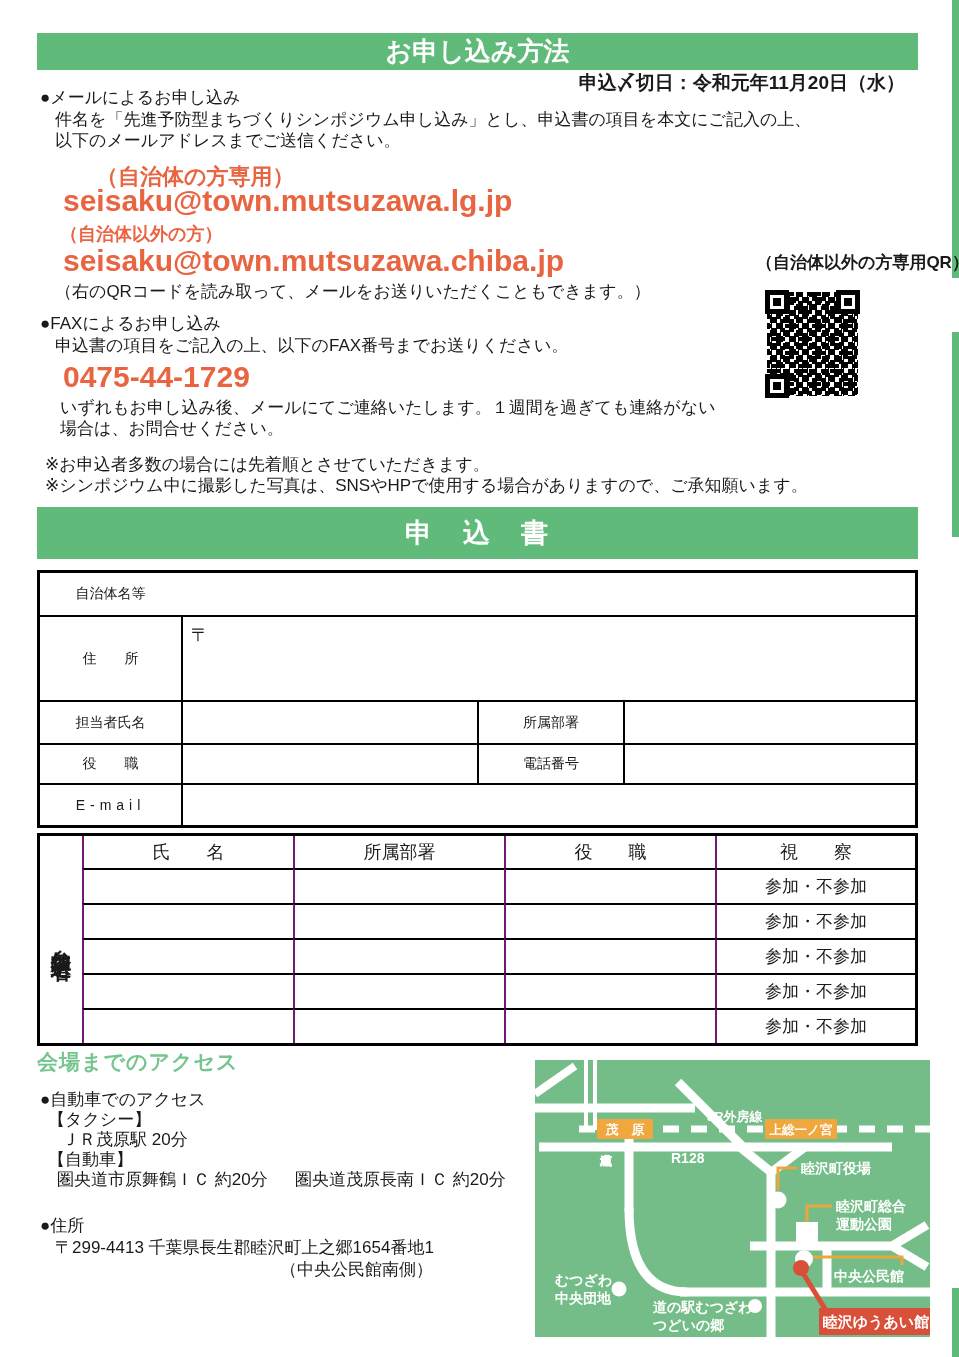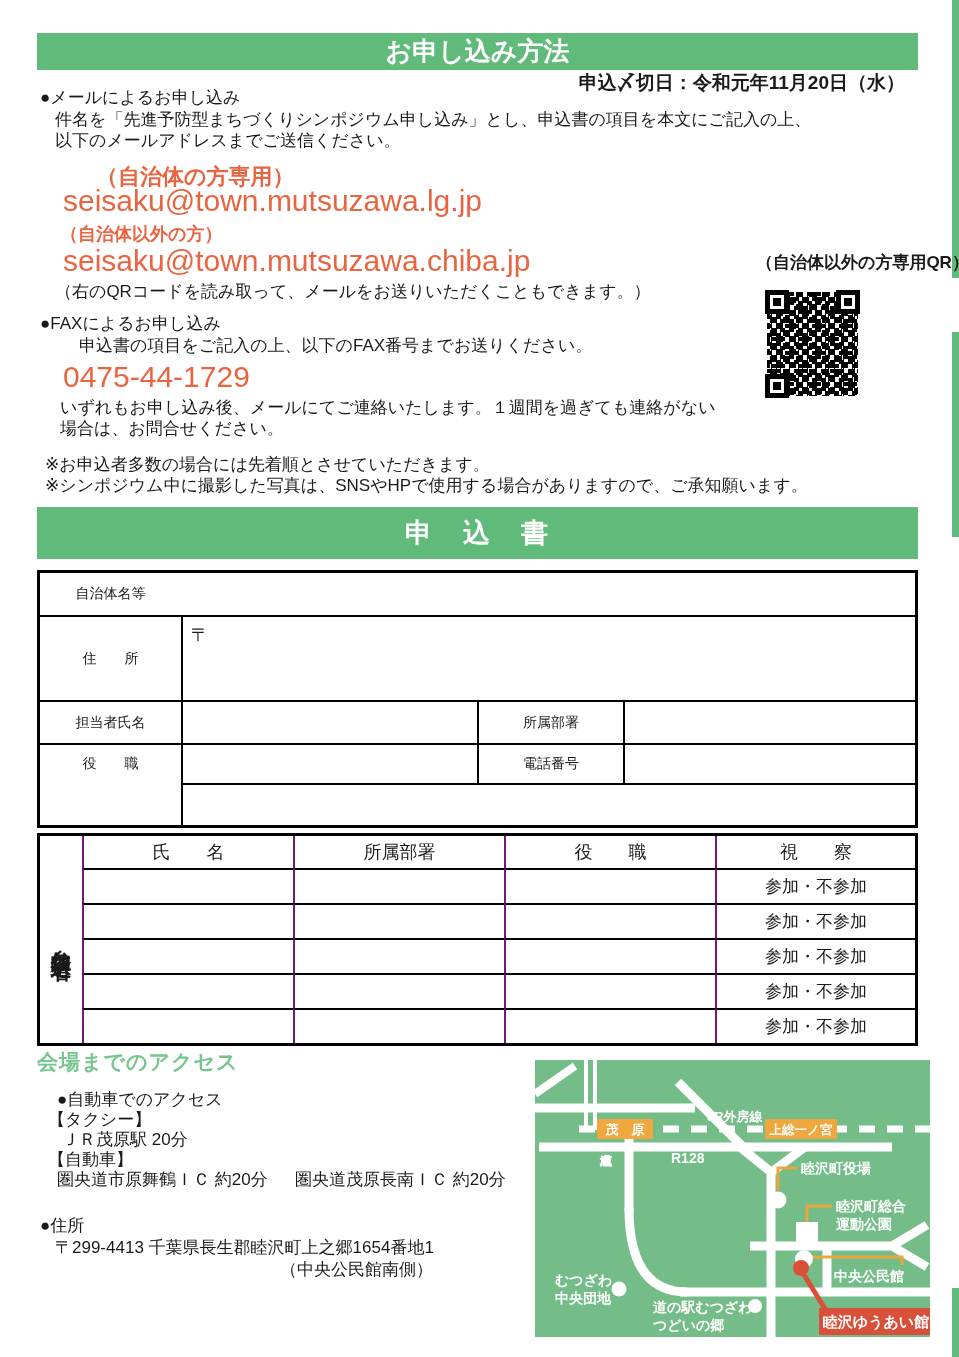--- a/index.html
+++ b/index.html
@@ -5,21 +5,21 @@
   html,body{margin:0;padding:0;background:#fff;}
   #page{position:relative;width:959px;height:1357px;background:#ffffff;overflow:hidden;
         font-family:"Liberation Sans","DejaVu Sans",sans-serif;color:#1a1a1a;}
   .txt{position:absolute;white-space:nowrap;font-size:17px;line-height:1.2;color:#1a1a1a;}
   .bold{font-weight:bold;}
   .orange{color:#e96440;}
   .banner{position:absolute;left:37px;width:881px;background:#60ba79;color:#fff;
           text-align:center;font-weight:bold;}
   .banner.b1{top:33px;height:37px;font-size:26px;line-height:37px;}
   .banner.b2{top:507px;height:52px;font-size:27px;line-height:52px;letter-spacing:2px;}
-  .big-orange{position:absolute;font-size:30px;font-weight:normal;color:#e96440;white-space:nowrap;}
+  .big-orange{position:absolute;font-size:30px;font-weight:bold;color:#e96440;white-space:nowrap;}
   .edge{position:absolute;left:952px;width:7px;background:#60ba79;}
 
   
   .qr{position:absolute;left:763px;top:288px;width:99px;height:112px;background:#fff;}
   .qr-pattern{position:absolute;left:4px;top:4px;right:4px;bottom:4px;
     background:
       repeating-conic-gradient(#000 0 25%, transparent 0 50%) 0 0/9px 9px,
       repeating-conic-gradient(#000 0 25%, transparent 0 50%) 3px 5px/13px 13px,#fff;}
   .finder{position:absolute;width:24px;height:24px;border:5px solid #000;background:#fff;box-sizing:border-box;}
   .finder::after{content:"";position:absolute;left:3px;top:3px;width:8px;height:8px;background:#000;}
@@ -77,21 +77,21 @@
   <div class="txt" style="left:55px;top:282px;">（右のQRコードを読み取って、メールをお送りいただくこともできます。）</div>
 
   <div class="qr">
     <div class="qr-pattern"></div>
     <div class="finder f1"></div>
     <div class="finder f2"></div>
     <div class="finder f3"></div>
   </div>
 
   <div class="txt" style="left:40px;top:314px;">●FAXによるお申し込み</div>
-  <div class="txt" style="left:55px;top:336px;margin-left:24px;">申込書の項目をご記入の上、以下のFAX番号までお送りください。</div>
+  <div class="txt" style="left:55px;top:336px;">申込書の項目をご記入の上、以下のFAX番号までお送りください。</div>
   <div class="big-orange" style="left:63px;top:360px;">0475-44-1729</div>
   <div class="txt" style="left:60px;top:398px;">いずれもお申し込み後、メールにてご連絡いたします。１週間を過ぎても連絡がない</div>
   <div class="txt" style="left:60px;top:419px;">場合は、お問合せください。</div>
 
   <div class="txt" style="left:45px;top:455px;">※お申込者多数の場合には先着順とさせていただきます。</div>
   <div class="txt" style="left:45px;top:476px;">※シンポジウム中に撮影した写真は、SNSやHPで使用する場合がありますので、ご承知願います。</div>
 
   <div class="banner b2">申　込　書</div>
 
   <div class="ft">
@@ -104,20 +104,21 @@
     <div class="lab bt">担当者氏名</div>
     <div class="bt bl"></div>
     <div class="lab bt bl">所属部署</div>
     <div class="bt bl"></div>
 
     <div class="lab bt">役　　職</div>
     <div class="bt bl"></div>
     <div class="lab bt bl">電話番号</div>
     <div class="bt bl"></div>
 
+    <div class="lab bt email-lab">E-mail</div>
     <div class="bt bl" style="grid-column:2/5;"></div>
   </div>
 
   <div class="pt">
     <div class="side">参加申込者</div>
 
     <div class="hcell bl">氏　　名</div>
     <div class="hcell bl">所属部署</div>
     <div class="hcell bl">役　　職</div>
     <div class="hcell bl">視　　察</div>
@@ -142,21 +143,21 @@
     <div class="bt bl"></div>
     <div class="bt bl icell">参加・不参加</div>
 
     <div class="bt bl"></div>
     <div class="bt bl"></div>
     <div class="bt bl"></div>
     <div class="bt bl icell">参加・不参加</div>
   </div>
 
   <div class="green-head">会場までのアクセス</div>
-  <div class="txt" style="left:40px;top:1090px;margin-left:17px;">●自動車でのアクセス</div>
+  <div class="txt" style="left:40px;top:1090px;">●自動車でのアクセス</div>
   <div class="txt" style="left:48px;top:1110px;">【タクシー】</div>
   <div class="txt" style="left:62px;top:1130px;">ＪＲ茂原駅 20分</div>
   <div class="txt" style="left:48px;top:1150px;">【自動車】</div>
   <div class="txt" style="left:57px;top:1170px;">圏央道市原舞鶴ＩＣ 約20分</div>
   <div class="txt" style="left:295px;top:1170px;">圏央道茂原長南ＩＣ 約20分</div>
   <div class="txt" style="left:40px;top:1216px;">●住所</div>
   <div class="txt" style="left:55px;top:1238px;">〒299-4413 千葉県長生郡睦沢町上之郷1654番地1</div>
   <div class="txt" style="left:280px;top:1260px;">（中央公民館南側）</div>
 
   <div class="map">

